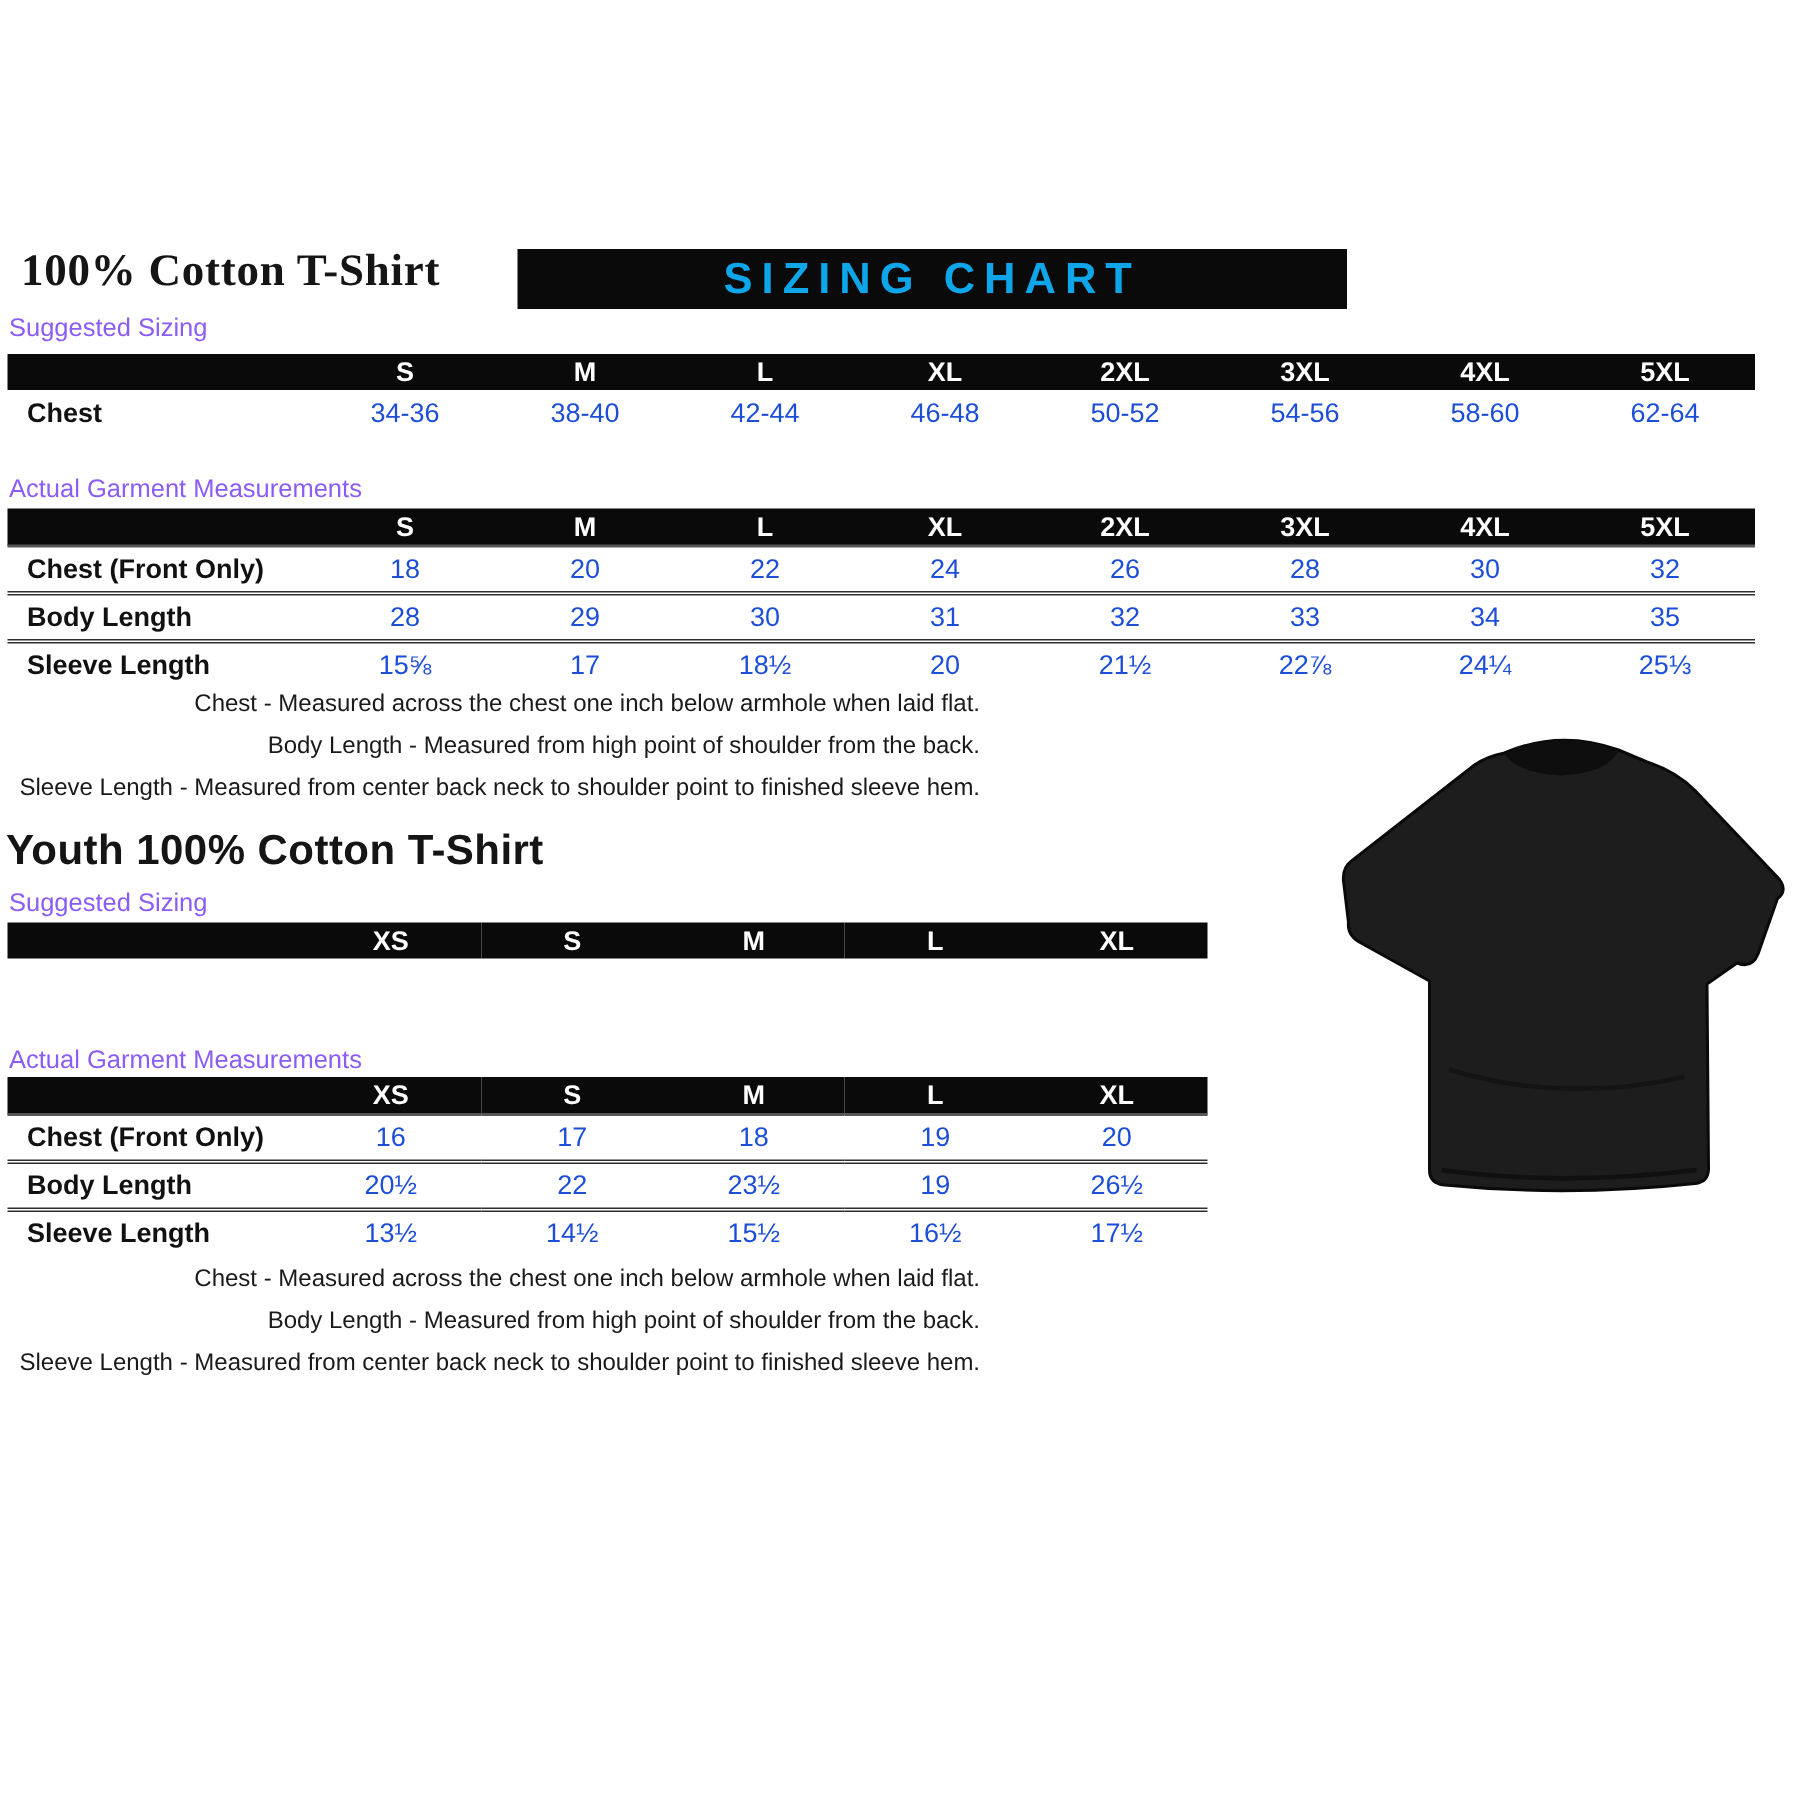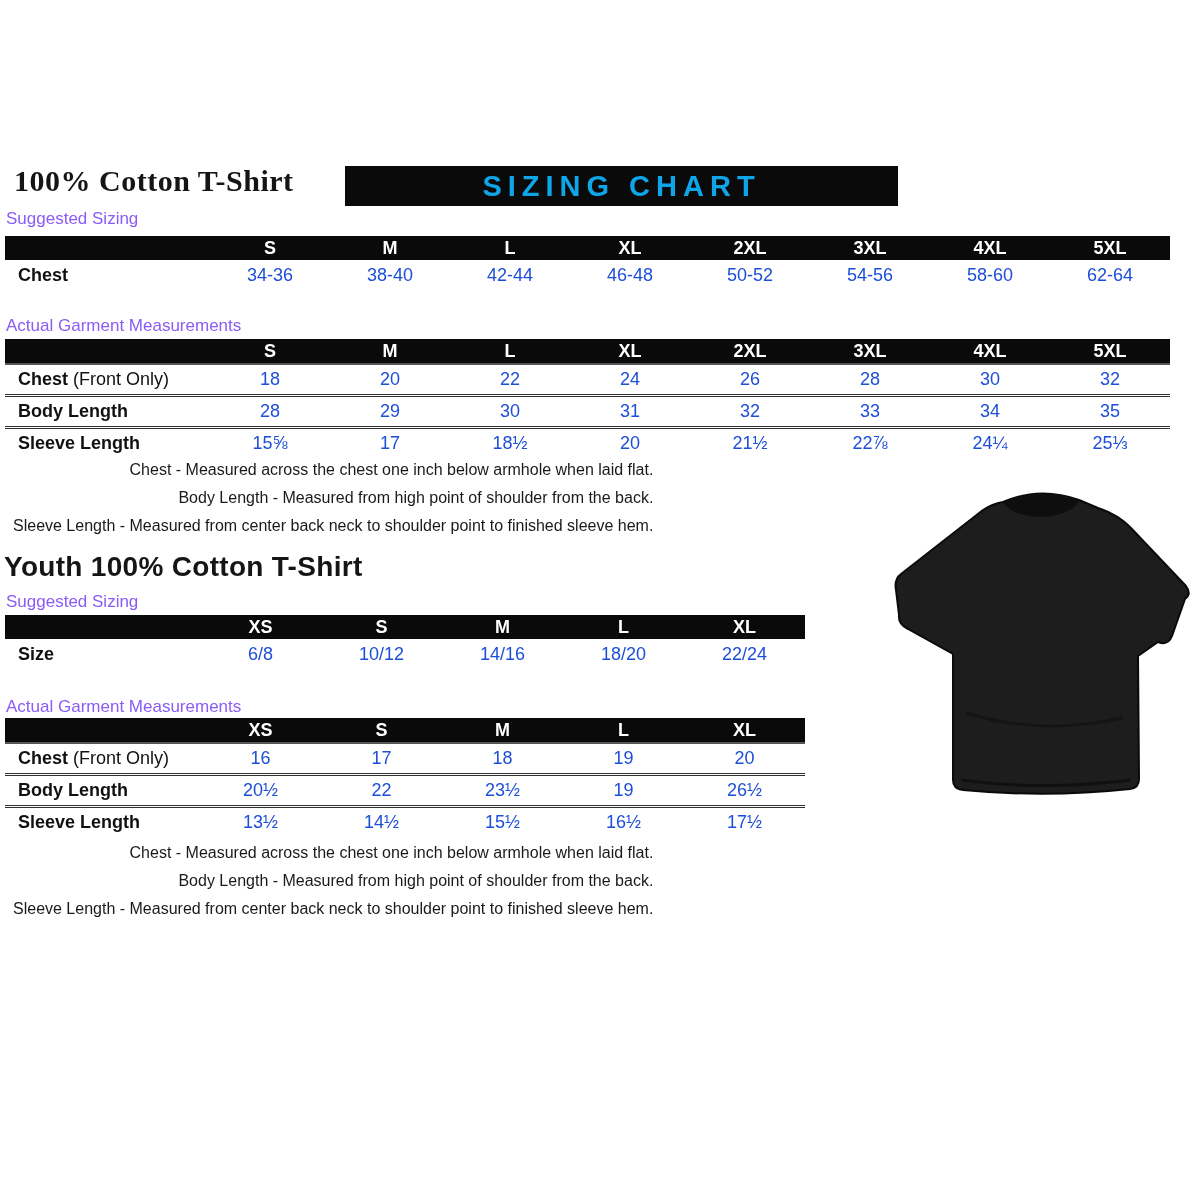--- a/index.html
+++ b/index.html
@@ -19,21 +19,21 @@
 
   table.sizing{border-collapse:collapse;table-layout:fixed;}
   table.sizing th{
     background:#0a0a0a;color:#ffffff;font-size:18px;font-weight:bold;
     text-align:center;padding:0;height:24px;vertical-align:middle;
   }
   table.sizing td{
     font-size:18px;text-align:center;padding:0;vertical-align:middle;color:#1d4ed8;
   }
   table.sizing td.rowlabel{text-align:left;padding-left:13px;font-weight:bold;color:#111;}
-  table.sizing td.rowlabel .suffix{font-weight:normal;}
+  table.sizing td.rowlabel .suffix{font-weight:bold;}
   table.suggested td{height:31px;}
   table.actual td{height:29px;}
   table.actual tr.first td{border-top:2px solid #565656;}
   table.actual tr.sep td{border-top:3px double #2e2e2e;}
   .notes div{font-size:16px;line-height:28px;color:#1a1a1a;white-space:nowrap;text-align:right;}
 </style>
 </head>
 <body>
 
 <div class="abs page-title" style="left:14px;top:164px;">100% Cotton T-Shirt</div>
@@ -167,28 +167,20 @@
       <col style="width:121px">
   </colgroup>
   <tbody>
       <tr>
     <th></th>
     <th>XS</th>
     <th>S</th>
     <th>M</th>
     <th>L</th>
     <th>XL</th>
-  </tr>
-  <tr>
-    <td class="rowlabel">Size</td>
-    <td>6/8</td>
-    <td>10/12</td>
-    <td>14/16</td>
-    <td>18/20</td>
-    <td>22/24</td>
   </tr>
 </tbody>
   </table>
 
 <div class="abs section-label" style="left:6px;top:697px;">Actual Garment Measurements</div>
 
 <table class="abs sizing actual" style="left:5px;top:718px;width:800px;">
   <colgroup>
     <col style="width:195px">
       <col style="width:121px">

